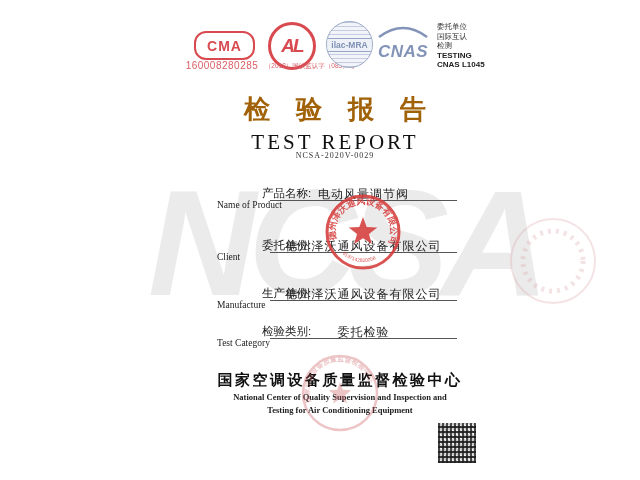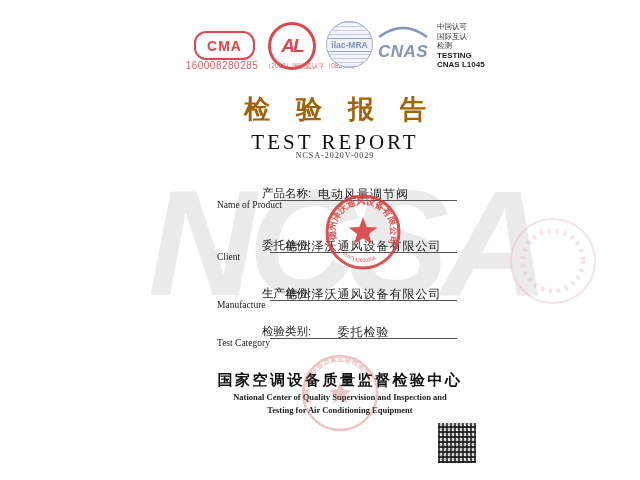--- a/index.html
+++ b/index.html
@@ -84,21 +84,21 @@
   </div>
 
   <div class="abs cnas-wrap">
     <svg width="54" height="13" viewBox="0 0 54 13">
       <path d="M3,12 Q27,-6 51,12" fill="none" stroke="#8494b8" stroke-width="2.5"></path>
     </svg>
     <div class="cnas-text">CNAS</div>
   </div>
 
   <div class="abs accred">
-    <div>中国认可</div>
+    <div>委托单位</div>
     <div>国际互认</div>
     <div>检测</div>
     <div class="b">TESTING</div>
     <div class="b">CNAS L1045</div>
   </div>
 
   <div class="abs title">检验报告</div>
   <div class="abs subtitle">TEST REPORT</div>
   <div class="abs report-no">NCSA-2020V-0029</div>
 

